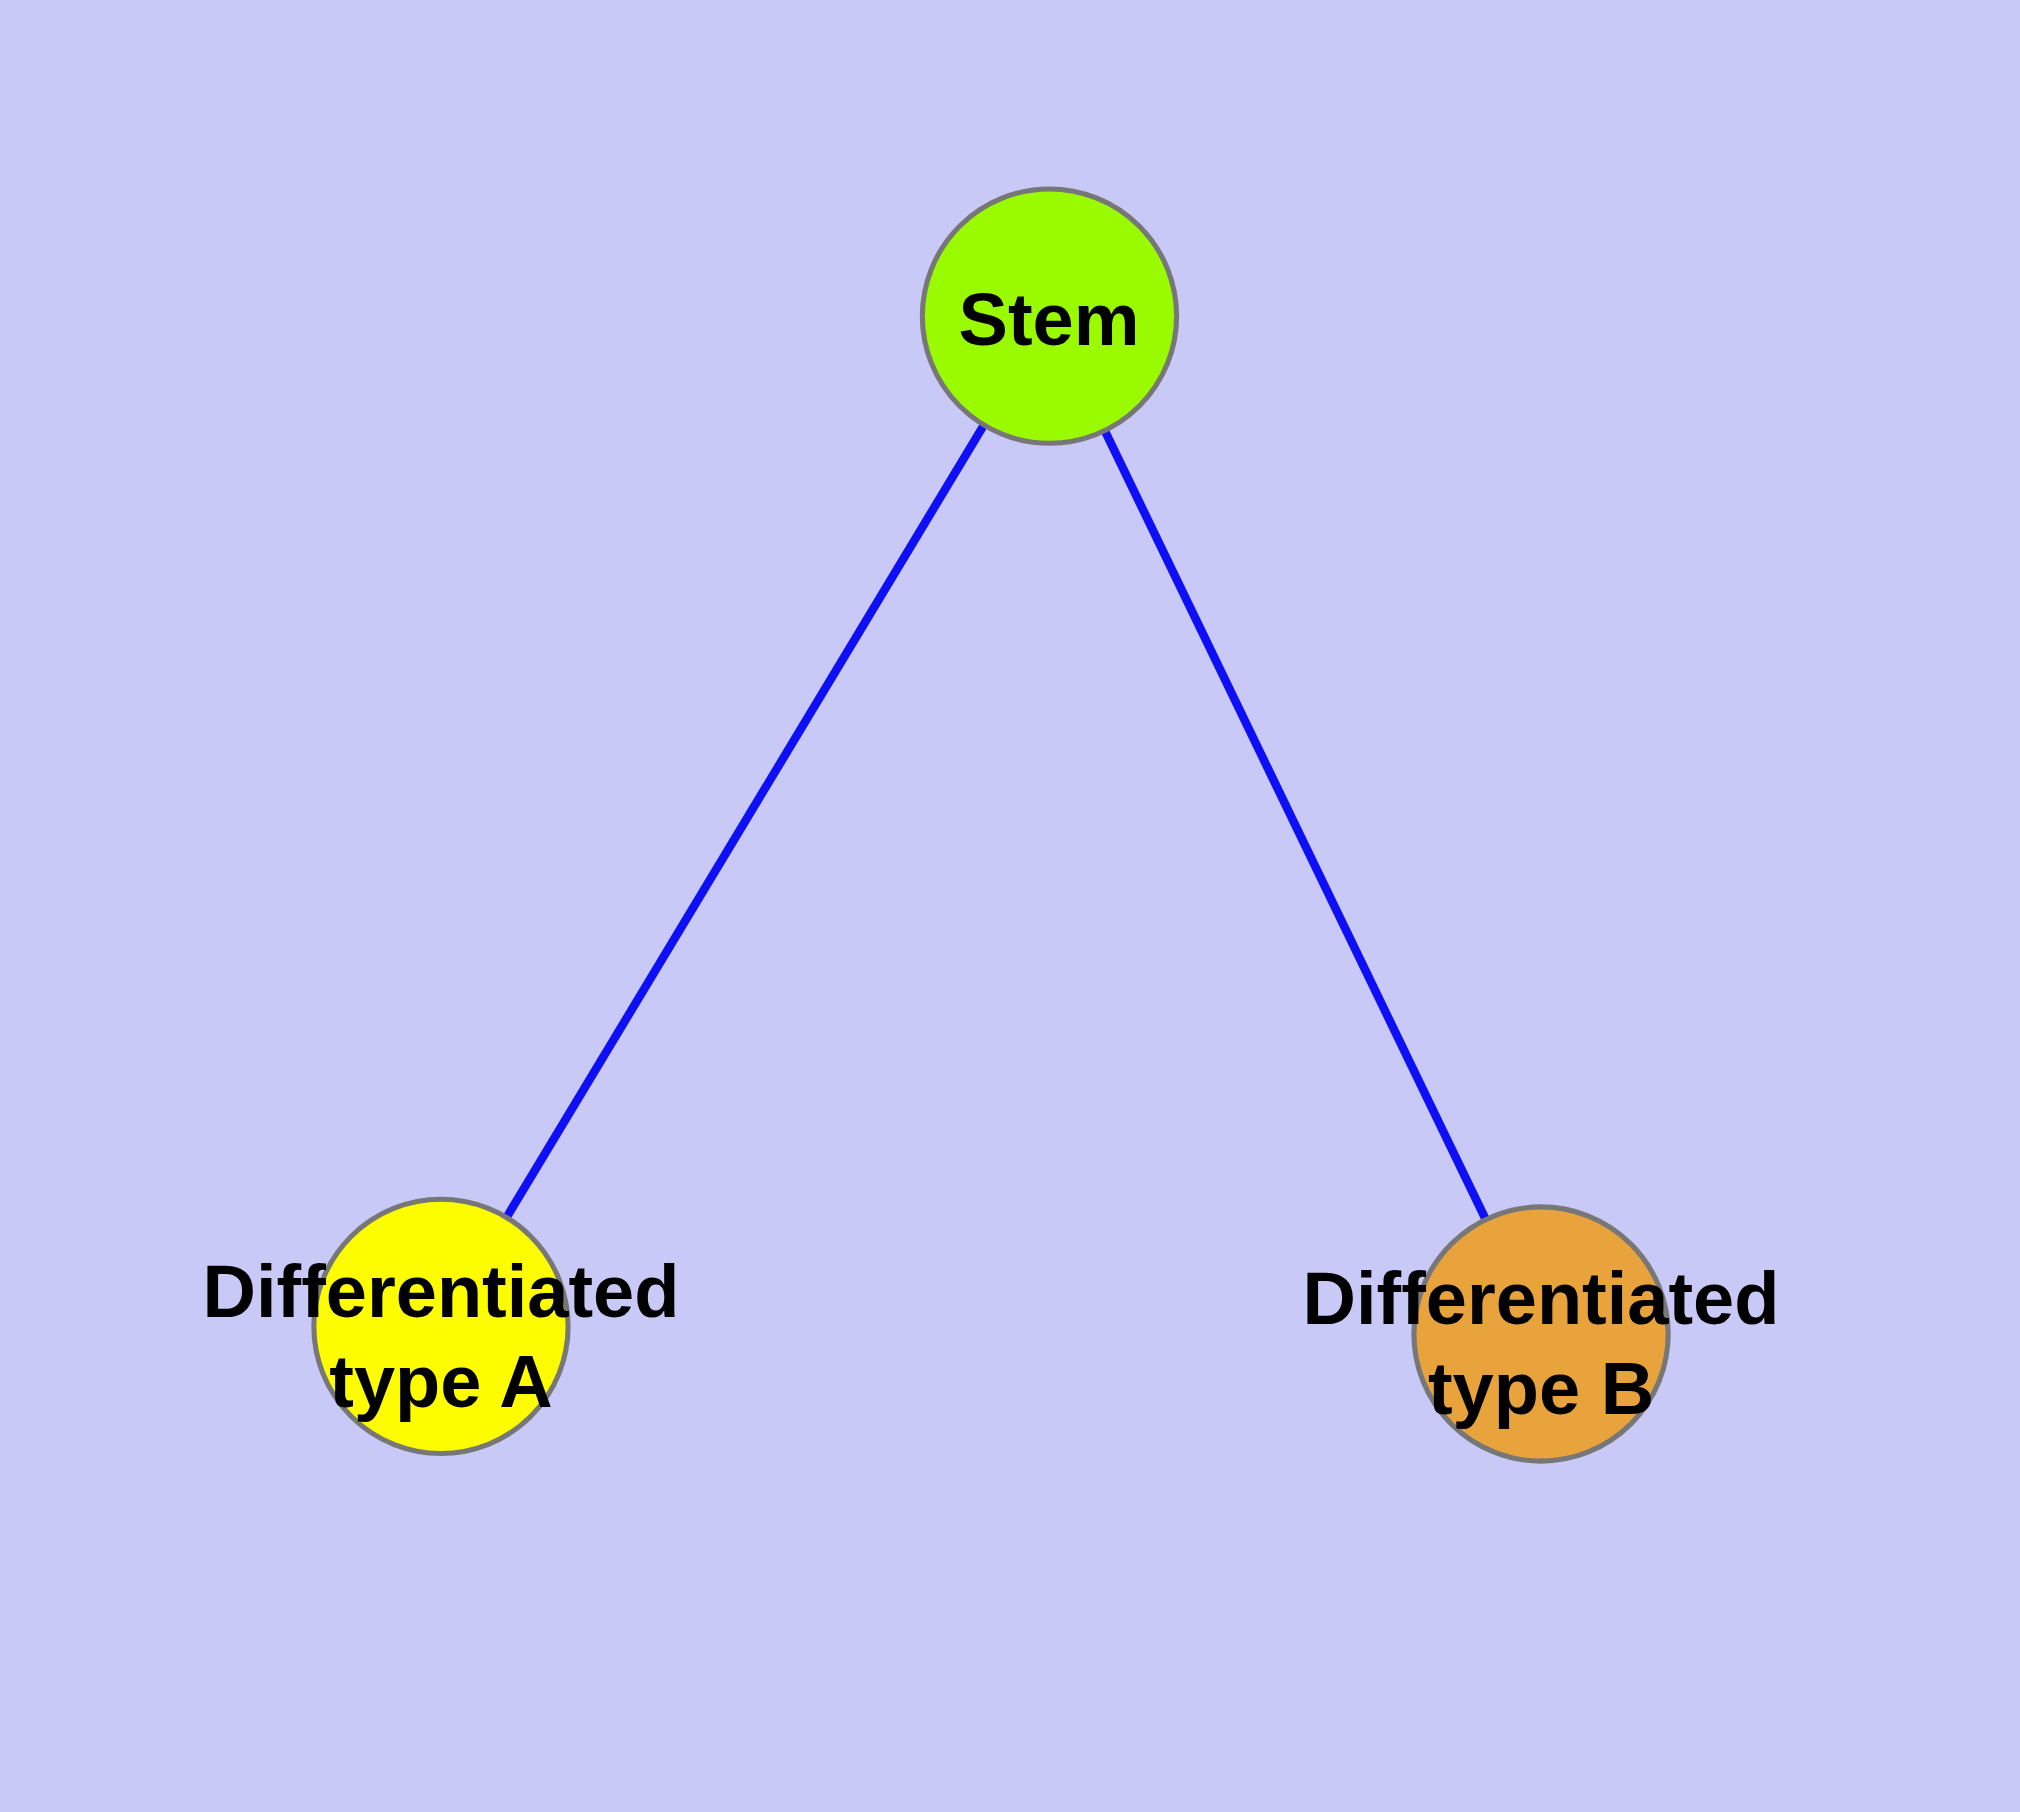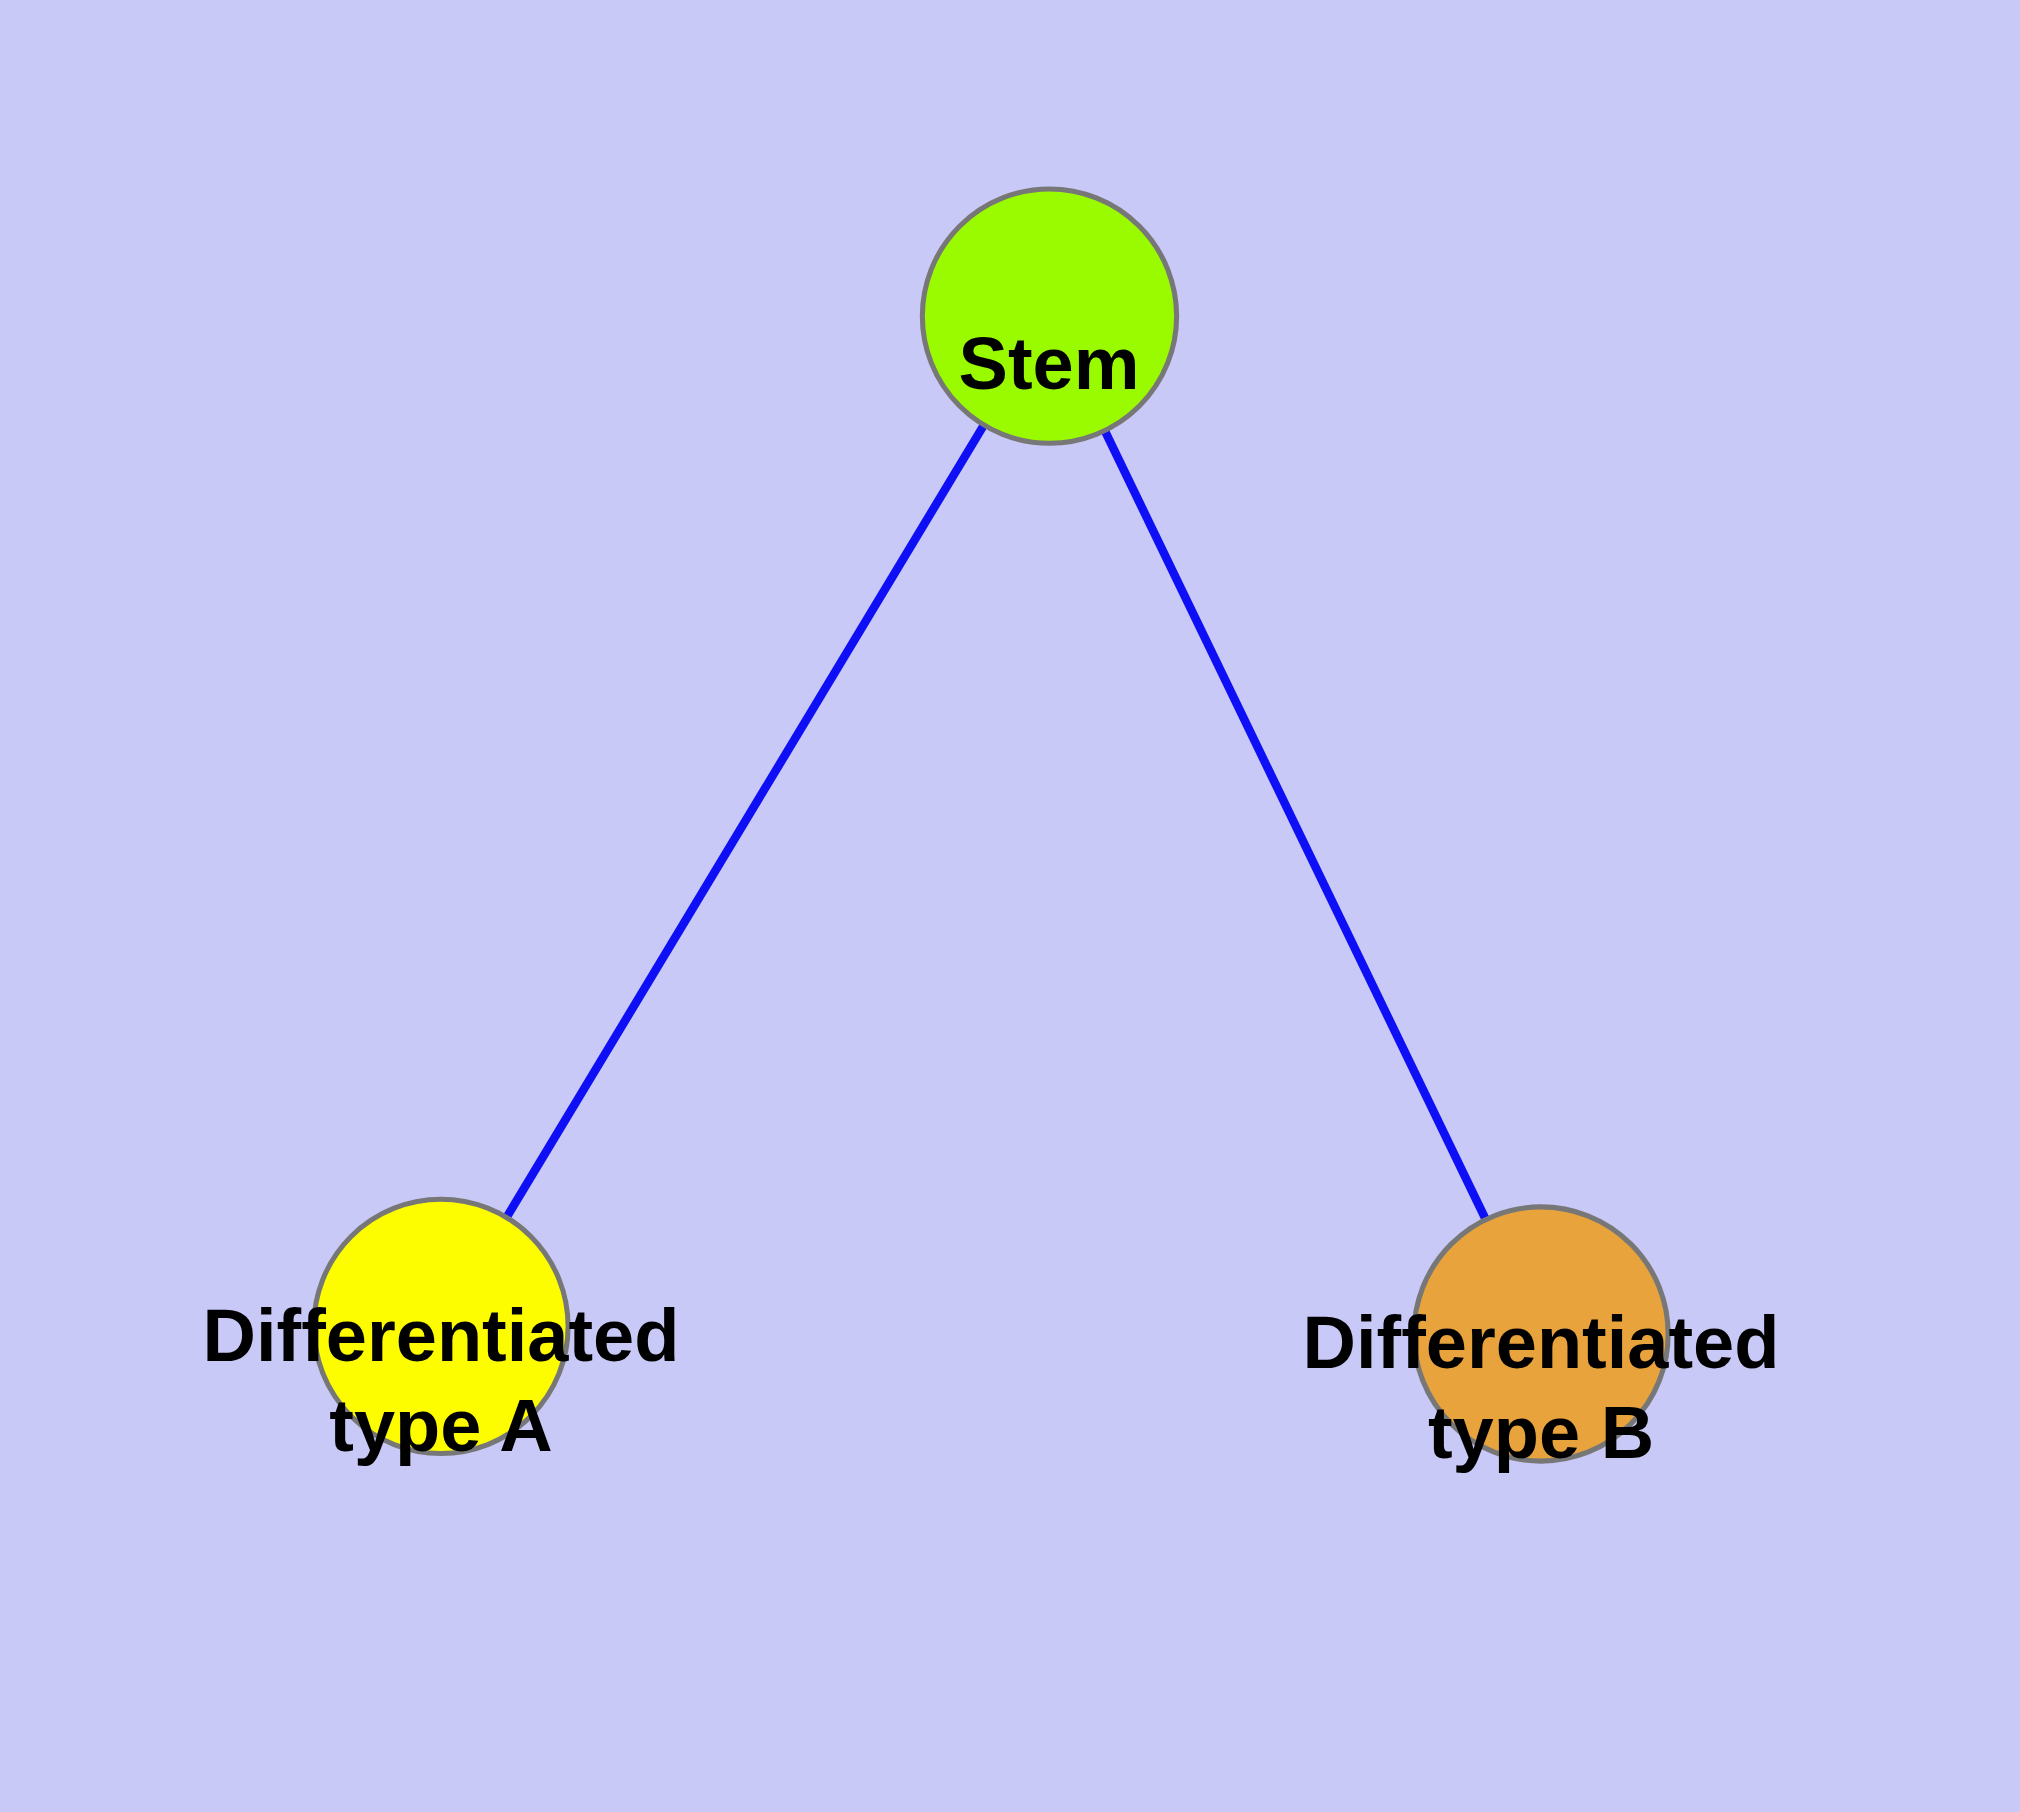--- a/index.html
+++ b/index.html
@@ -14,21 +14,20 @@
   .nlabel {
     position: absolute;
     transform: translate(-50%, -50%);
     font-family: "Liberation Sans", sans-serif;
     font-weight: bold;
     font-size: 74px;
     line-height: 1.22;
     text-align: center;
     white-space: pre-line;
     pointer-events: none;
-    margin-top: 44px;
   }
 </style>
 </head>
 <body style="background: rgb(201, 201, 247);">
 
 <div class="canvas">
   <svg width="2021" height="1812" viewBox="0 0 2384 2138">
     <rect x="0" y="0" width="2384" height="2138" fill="#c9c9f7"></rect>
 
     <line x1="1238" y1="373" x2="520" y2="1565" stroke="#0f0ff5" stroke-width="10"></line>

